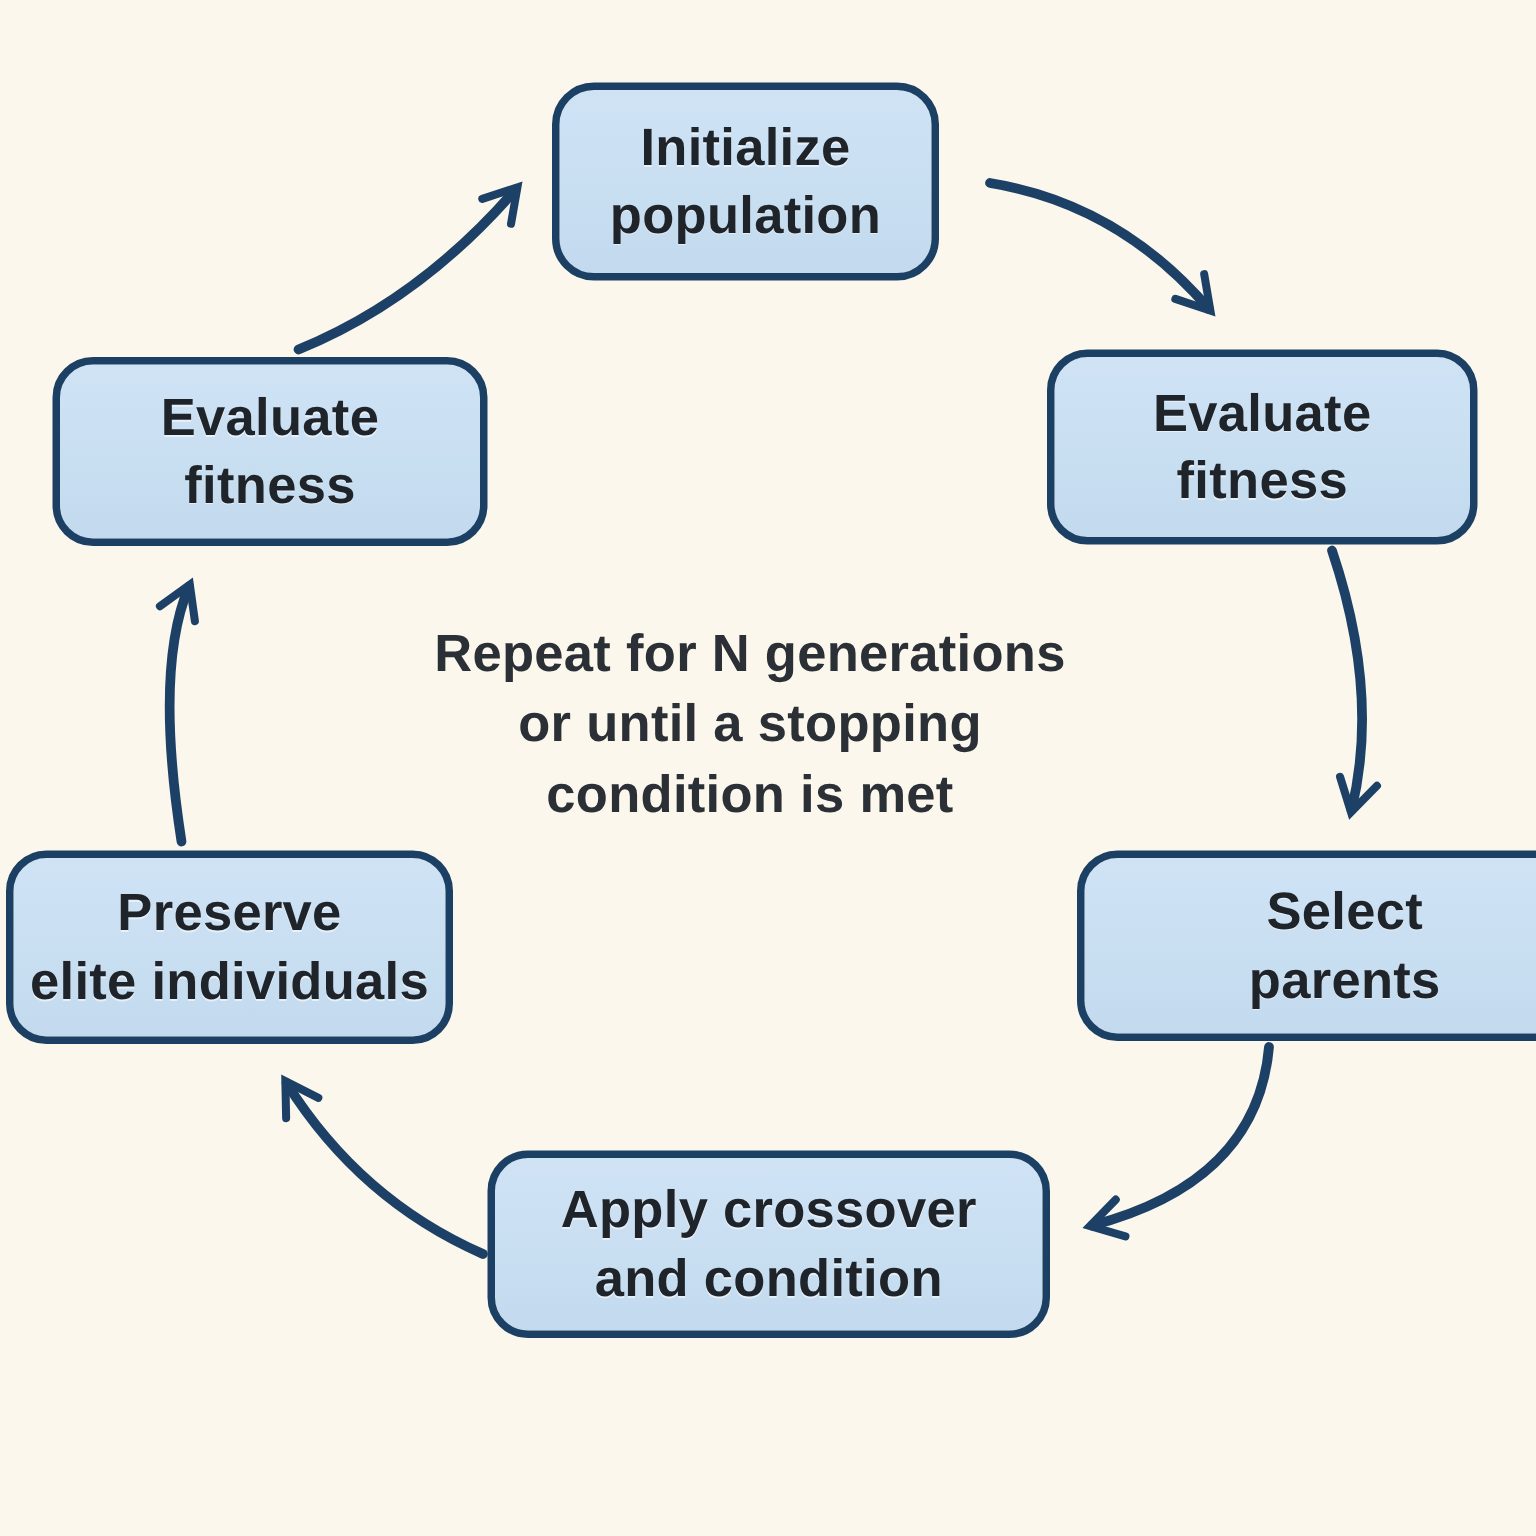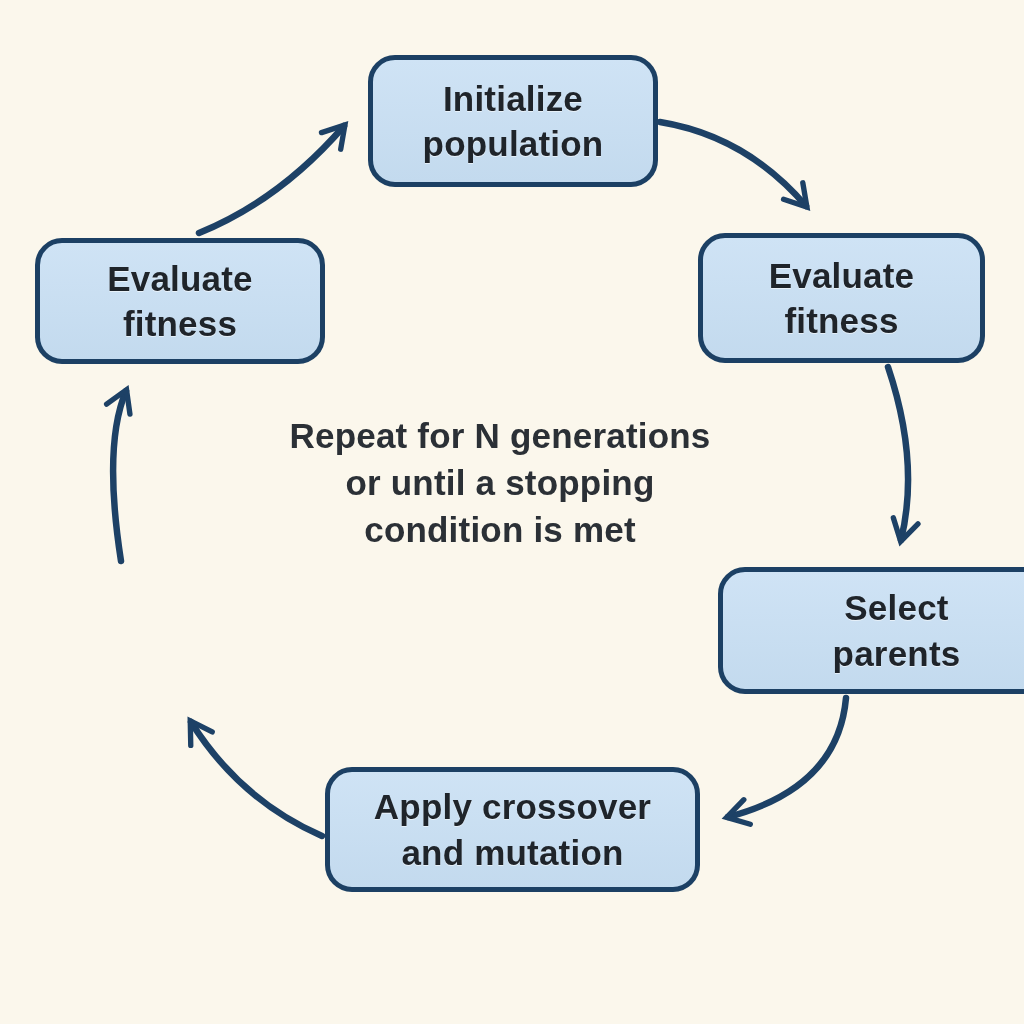--- a/index.html
+++ b/index.html
@@ -35,21 +35,21 @@
   }
   .node-label {
     font-size: 35px;
     font-weight: bold;
     line-height: 1.3;
     color: var(--node-text, #1f242a);
     white-space: pre-line;
     letter-spacing: 0.2px;
     text-shadow: 0 1px 0 rgba(255,255,255,0.55);
   }
-  .node-initialize        { left: 368px; top:  55px; width: 290px; height: 132px; }
+  .node-initialize        { left: 368px; top:  55px; width: 258px; height: 132px; border-radius: 28px; }
   .node-evaluate-right    { left: 698px; top: 233px; width: 287px; height: 130px; }
   .node-select-parents    { left: 718px; top: 567px; width: 357px; height: 127px; }
   .node-apply-crossover   { left: 325px; top: 767px; width: 375px; height: 125px; }
   .node-preserve-elite    { left:   4px; top: 567px; width: 298px; height: 129px; }
   .node-evaluate-left     { left:  35px; top: 238px; width: 290px; height: 126px; }
   .center-note {
     position: absolute;
     left: 0px;
     top: 413px;
     width: 1000px;
@@ -91,23 +91,27 @@
 fitness</span>
   </div>
 
   <div class="node node-select-parents">
     <span class="node-label">Select
 parents</span>
   </div>
 
   <div class="node node-apply-crossover">
     <span class="node-label">Apply crossover
-and mutation</span>
+and condition</span>
   </div>
 
+  <div class="node node-preserve-elite">
+    <span class="node-label">Preserve
+elite individuals</span>
+  </div>
 
   <div class="node node-evaluate-left">
     <span class="node-label">Evaluate
 fitness</span>
   </div>
 
   <div class="center-note">Repeat for N generations
 or until a stopping
 condition is met</div>
 

